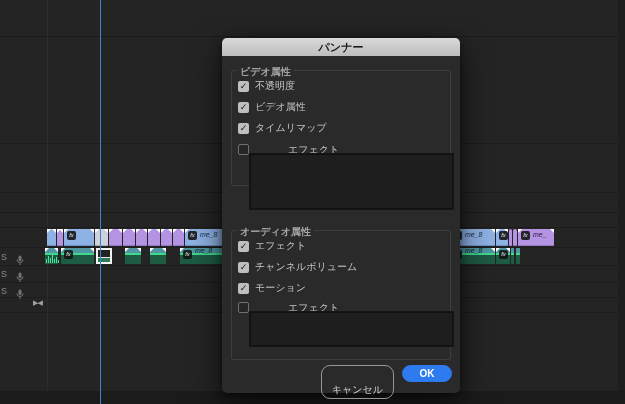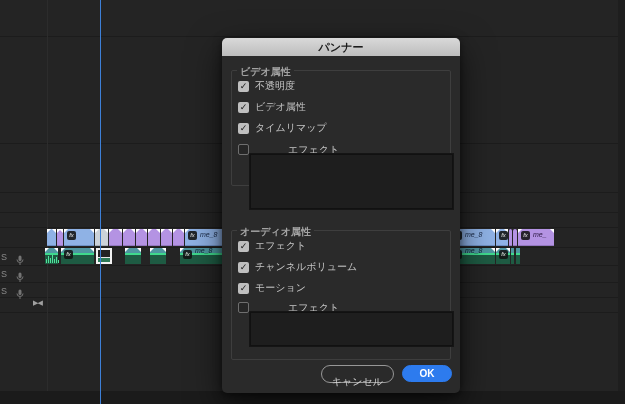--- a/index.html
+++ b/index.html
@@ -56,21 +56,21 @@
   .cbx{width:11px;height:11px;border-radius:2px;flex:0 0 11px;}
   .cbx.on{background:#bfbfbf;color:#141414;font-size:9px;font-weight:700;line-height:11px;text-align:center;}
   .cbx.off{background:#262626;border:1px solid #6f6f6f;}
   .cblab{margin-left:6px;font-size:10px;color:#c6c6c6;white-space:nowrap;}
   .fxlab{position:absolute;font-size:10px;color:#c6c6c6;}
   .listbox{position:absolute;left:17px;width:205px;background:#1e1e1e;border:1px solid #151515;box-shadow:inset 0 0 0 1px #111;}
   .lb-video{top:82px;height:57px;}
   .lb-audio{top:80px;height:36px;}
   .btnrow{position:absolute;top:327px;right:8px;display:flex;gap:8px;}
   .btn{height:17px;border-radius:9px;font-size:10px;line-height:15px;text-align:center;}
-  .btn-cancel{min-width:62px;border:1px solid #979797;color:#d4d4d4;background:transparent;padding:8px 10px;}
+  .btn-cancel{min-width:62px;border:1px solid #979797;color:#d4d4d4;background:transparent;padding:16px 10px;}
   .btn-ok{min-width:50px;border:1px solid #2d7bee;background:#2d7bee;color:#ffffff;font-weight:700;padding:0 12px;}
 </style>
 </head>
 <body>
 
 <div class="stage">
 
   <div class="hline" style="top:36px"></div>
   <div class="hline" style="top:143px"></div>
   <div class="hline" style="top:192px"></div>

